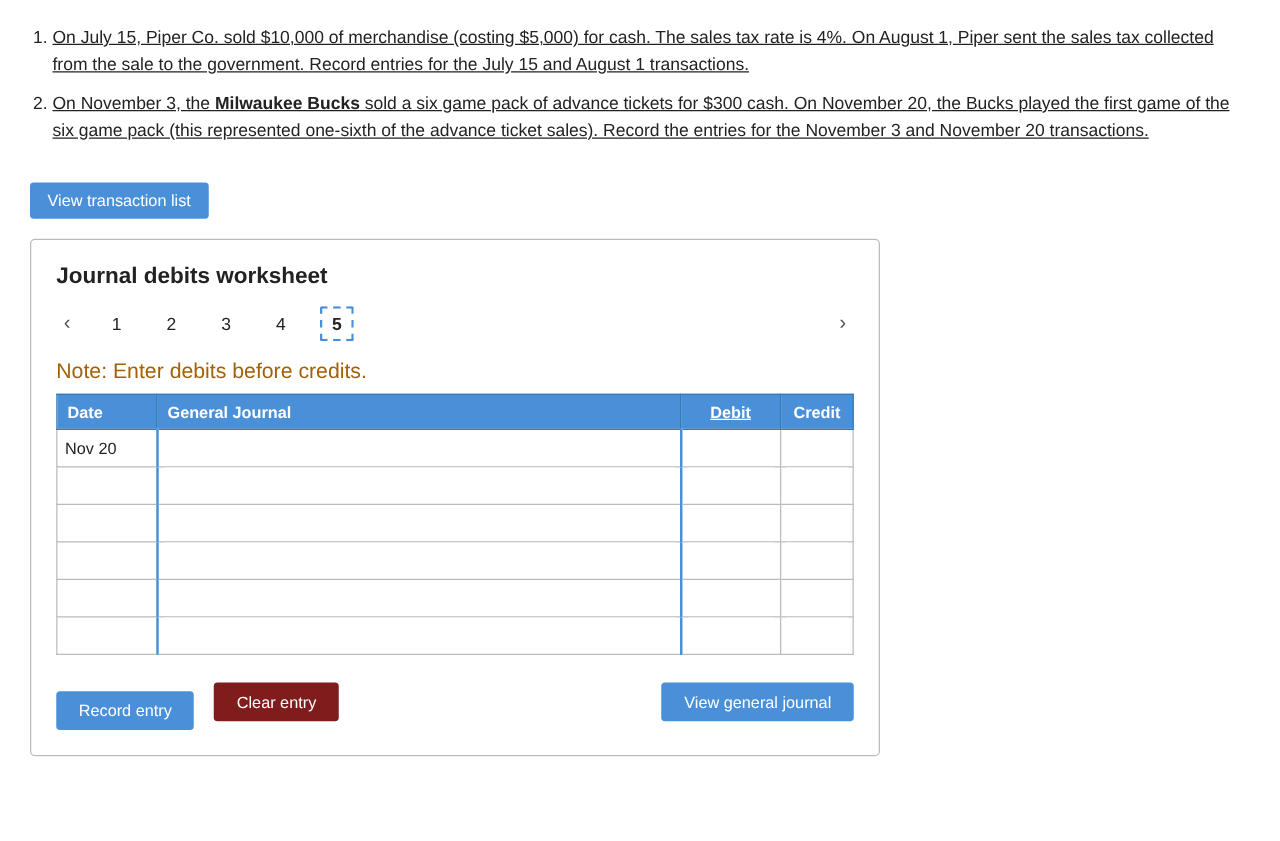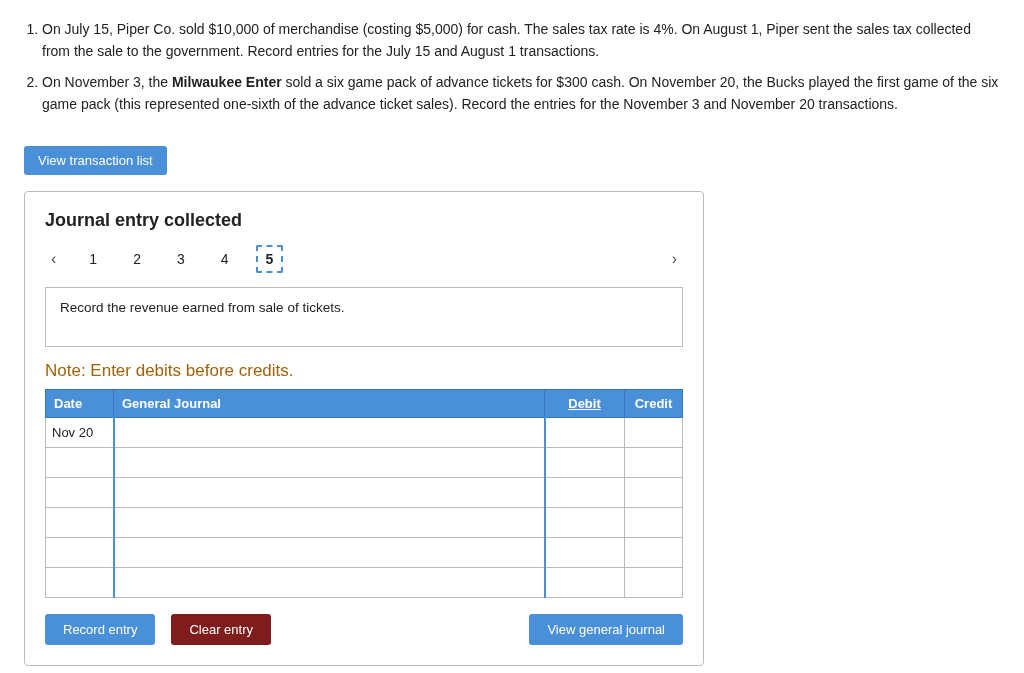--- a/index.html
+++ b/index.html
@@ -13,20 +13,21 @@
     }
     .problem-text {
       margin-bottom: 18px;
       line-height: 1.6;
     }
     .problem-text ol {
       padding-left: 18px;
     }
     .problem-text li {
       margin-bottom: 8px;
+      text-decoration: underline;
     }
     .view-transaction-btn {
       display: inline-block;
       background: #4a90d9;
       color: #fff;
       padding: 7px 14px;
       border: none;
       border-radius: 3px;
       cursor: pointer;
       font-size: 13px;
@@ -92,21 +93,21 @@
     }
     table.journal-table thead tr th {
       background: #4a90d9;
       color: #fff;
       padding: 6px 8px;
       font-size: 13px;
       font-weight: bold;
       border: 1px solid #357ab8;
       text-align: center;
     }
-    table.journal-table thead tr th.th-date { width: 68px; text-align: left; padding-left: 8px; }
+    table.journal-table thead tr th.th-date { width: 80px; text-align: left; padding-left: 8px; }
     table.journal-table thead tr th.th-journal { text-align: left; }
     table.journal-table thead tr th.th-debit { width: 80px; text-decoration: underline; }
     table.journal-table thead tr th.th-credit { width: 58px; }
 
     table.journal-table tbody tr td {
       border: 1px solid #bbb;
       height: 30px;
       padding: 0 4px;
     }
     table.journal-table tbody tr td.td-date {
@@ -129,20 +130,21 @@
       gap: 16px;
     }
     .btn-record {
       background: #4a90d9;
       color: #fff;
       border: none;
       border-radius: 3px;
       padding: 8px 18px;
       cursor: pointer;
       font-size: 13px;
+      margin-top: 13px;
     }
     .btn-clear {
       background: #7f1d1d;
       color: #fff;
       border: none;
       border-radius: 3px;
       padding: 8px 18px;
       cursor: pointer;
       font-size: 13px;
     }
@@ -161,43 +163,40 @@
 <body>
 
 
 
 <div class="problem-text">
   <ol>
     <li>
       <span>On July 15, Piper Co. sold $10,000 of merchandise (costing $5,000) for cash. The sales tax rate is 4%. On August 1, Piper sent the sales tax collected from the sale to the government. Record entries for the July 15 and August 1 transactions.</span>
     </li>
     <li>
-      <span>On November 3, the </span><strong>Milwaukee Enter</strong><span> sold a six game pack of advance tickets for $300 cash. On November 20, the Bucks played the first game of the six game pack (this represented one-sixth of the advance ticket sales). Record the entries for the November 3 and November 20 transactions.</span>
+      <span>On November 3, the </span><strong>Milwaukee Bucks</strong><span> sold a six game pack of advance tickets for $300 cash. On November 20, the Bucks played the first game of the six game pack (this represented one-sixth of the advance ticket sales). Record the entries for the November 3 and November 20 transactions.</span>
     </li>
   </ol>
 </div>
 
 <button class="view-transaction-btn">View transaction list</button>
 
 <div class="worksheet-container">
-  <div class="worksheet-title">Journal entry collected</div>
+  <div class="worksheet-title">Journal debits worksheet</div>
 
   <div class="tab-nav">
     <span class="nav-arrow">‹</span>
     <span class="tab-num">1</span>
     <span class="tab-num">2</span>
     <span class="tab-num">3</span>
     <span class="tab-num">4</span>
     <span class="tab-num active">5</span>
     <span class="nav-arrow" style="margin-left:auto;">›</span>
   </div>
 
-  <div class="instruction-box">
-    <span>Record the revenue earned from sale of tickets.</span>
-  </div>
 
   <div class="note-text">Note: Enter debits before credits.</div>
 
   <table class="journal-table">
     <thead>
       <tr>
         <th class="th-date">Date</th>
         <th class="th-journal">General Journal</th>
         <th class="th-debit">Debit</th>
         <th class="th-credit">Credit</th>

